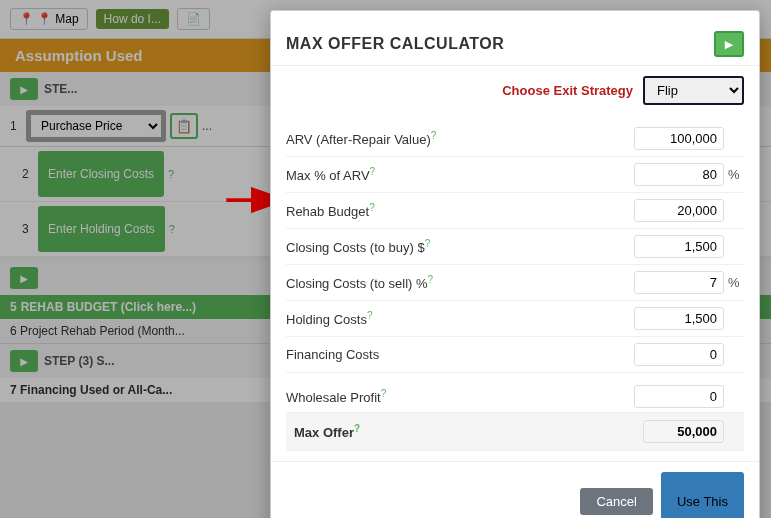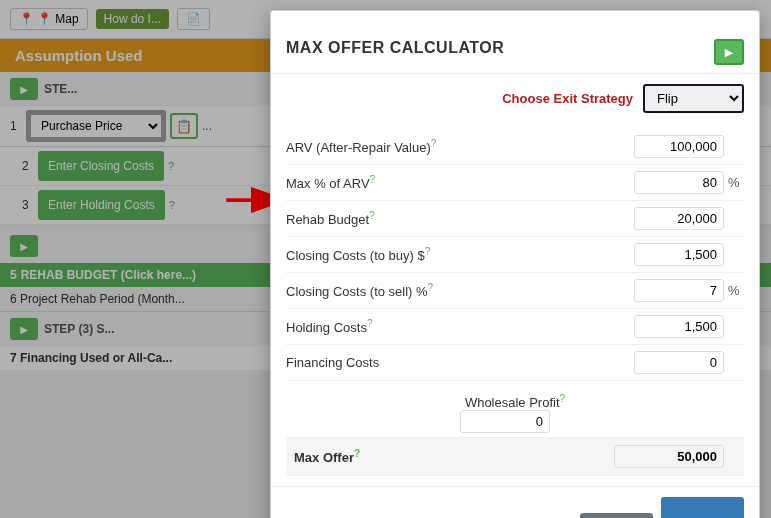--- a/index.html
+++ b/index.html
@@ -129,21 +129,21 @@
       justify-content: center;
       font-size: 14px;
       color: #555;
     }
 
     .green-btn {
       background: #5cb85c;
       color: #fff;
       border: none;
       border-radius: 3px;
-      padding: 8px 10px;
+      padding: 16px 10px;
       font-size: 12px;
       cursor: pointer;
     }
 
     .question-mark {
       color: #5cb85c;
       font-size: 11px;
       cursor: pointer;
     }
 
@@ -219,22 +219,23 @@
       width: 490px;
       background: #fff;
       border: 1px solid #ccc;
       border-radius: 3px;
       z-index: 20;
       box-shadow: 0 4px 20px rgba(0,0,0,0.3);
     }
 
     .modal-header {
       display: flex;
+      align-items: center;
       justify-content: space-between;
-      padding: 28px 15px 8px;
+      padding: 20px 15px 8px;
       border-bottom: 1px solid #eee;
     }
 
     .modal-title {
       font-size: 16px;
       font-weight: bold;
       color: #333;
       letter-spacing: 0.5px;
     }
 
@@ -322,21 +323,21 @@
       font-weight: bold;
       color: #333;
       padding-left: 8px;
     }
 
     .max-offer-input {
       border: 1px solid #ddd;
       border-radius: 3px;
       padding: 3px 6px;
       font-size: 13px;
-      width: 110px;
+      width: 81px;
       text-align: right;
       background: #f5f5f5;
       font-weight: bold;
     }
 
     .divider {
       height: 8px;
       background: transparent;
     }
 
@@ -372,21 +373,20 @@
     .sup-q {
       color: #5cb85c;
       font-size: 10px;
       vertical-align: super;
       cursor: pointer;
     }
 
     .nt-row {
       padding: 4px 0;
       border-bottom: 1px solid #f0f0f0;
-      flex-direction: column;
     }
   </style>
 </head>
 <body>
 
 <div class="bg-page">
 
   <div class="top-bar">
     <button class="map-btn">
       <span>📍</span>

